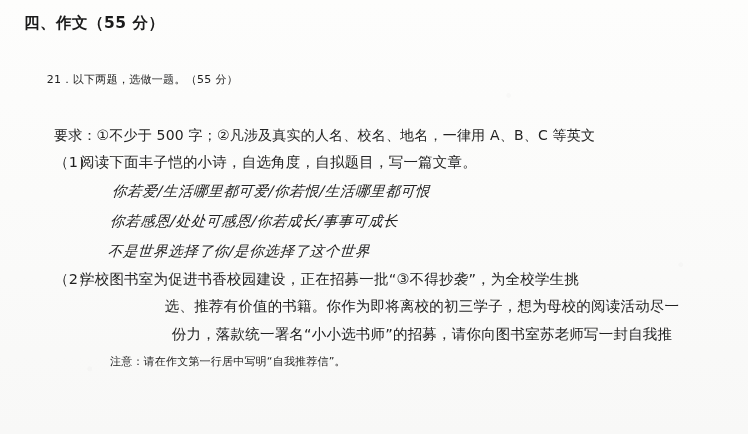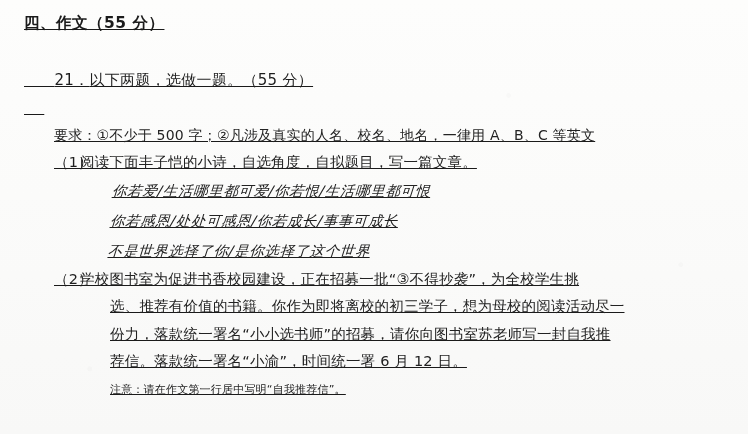--- a/index.html
+++ b/index.html
@@ -20,37 +20,36 @@
     position: absolute;
     inset: 0;
     background: linear-gradient(180deg, #fdfdfc 0%, #fbfbfa 45%, #f8f8f7 100%);
     padding: 0;
   }
   .content {
     position: absolute;
     left: 24px;
     top: 10px;
     right: 14px;
-    text-decoration: underline;
   }
   .line {
     display: block;
     white-space: pre-wrap;
     color: #222;
   }
   
   .heading {
     font-size: 15.5px;
     line-height: 26px;
     letter-spacing: 0.5px;
     font-weight: 600;
     color: #1b1b1b;
   }
   .q-num {
-    font-size: 15px;
+    font-size: 11px;
     line-height: 28px;
     letter-spacing: 0.3px;
     color: #1d1d1d;
     margin-top: 2px;
   }
   .body-line {
     font-size: 14px;
     line-height: 27px;
     letter-spacing: 0.2px;
     color: #232323;
@@ -88,20 +87,21 @@
   .sub-text {
     flex: 1 1 auto;
     color: #232323;
   }
   .para-block {
     padding-left: 86px;
     font-size: 14.5px;
     line-height: 27.5px;
     letter-spacing: 0.2px;
     color: #232323;
+    text-align: center;
   }
   .note-line {
     padding-left: 86px;
     font-size: 11px;
     line-height: 27.5px;
     letter-spacing: 0.2px;
     color: #232323;
   }
   
   .grain {
@@ -141,20 +141,19 @@
     </div>
 
     <div class="sub-item">
       <span class="sub-label">（2）</span>
       <span class="sub-text">学校图书室为促进书香校园建设，正在招募一批“③不得抄袭”，为全校学生挑</span>
     </div>
 
     <div class="para-block">
       <span class="line">选、推荐有价值的书籍。你作为即将离校的初三学子，想为母校的阅读活动尽一</span>
       <span class="line">份力，落款统一署名“小小选书师”的招募，请你向图书室苏老师写一封自我推</span>
-      <span class="line">荐信。落款统一署名“小渝”，时间统一署 6 月 12 日。</span>
     </div>
 
     <div class="note-line line">注意：请在作文第一行居中写明“自我推荐信”。</div>
 
   </div>
   <div class="grain"></div>
 </div>
 
 </body></html>

